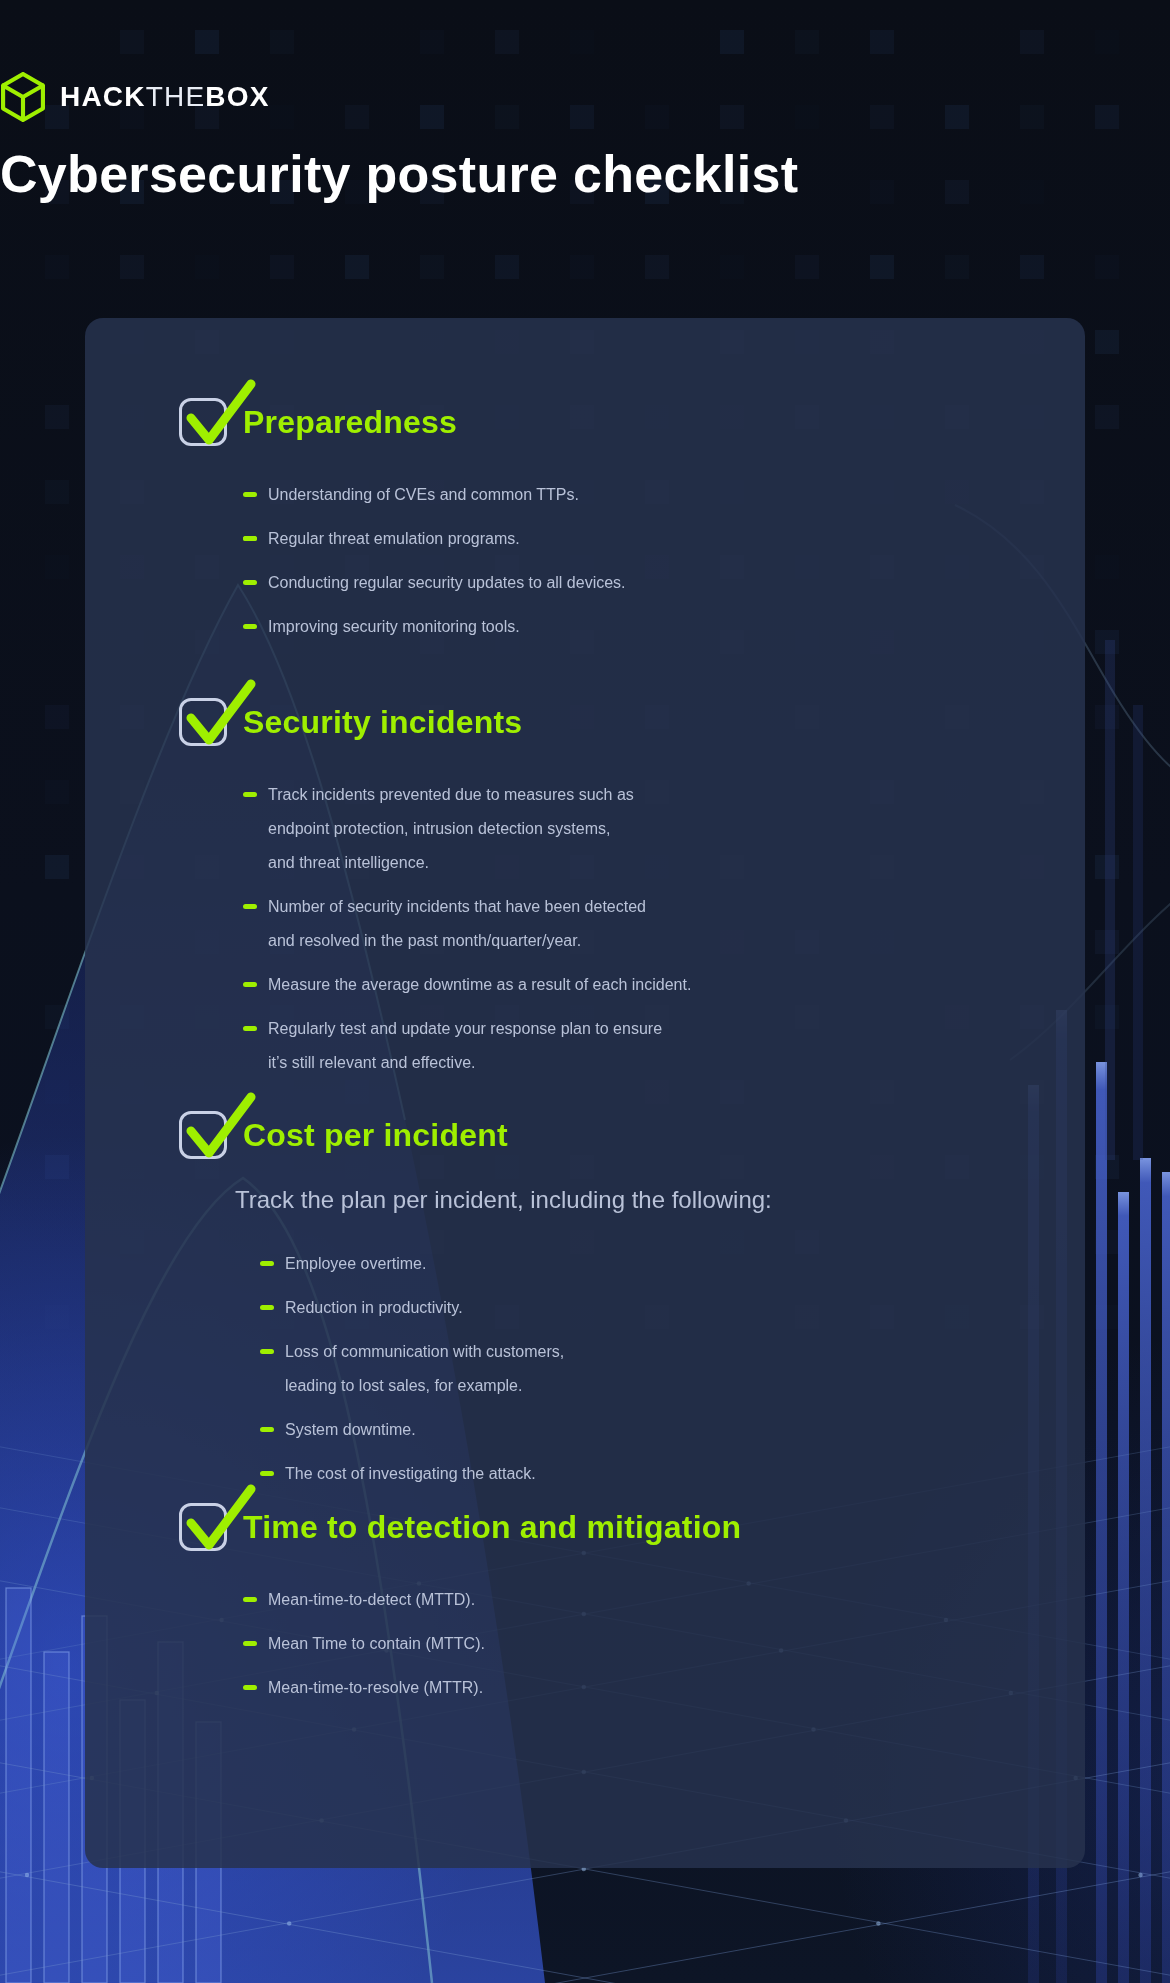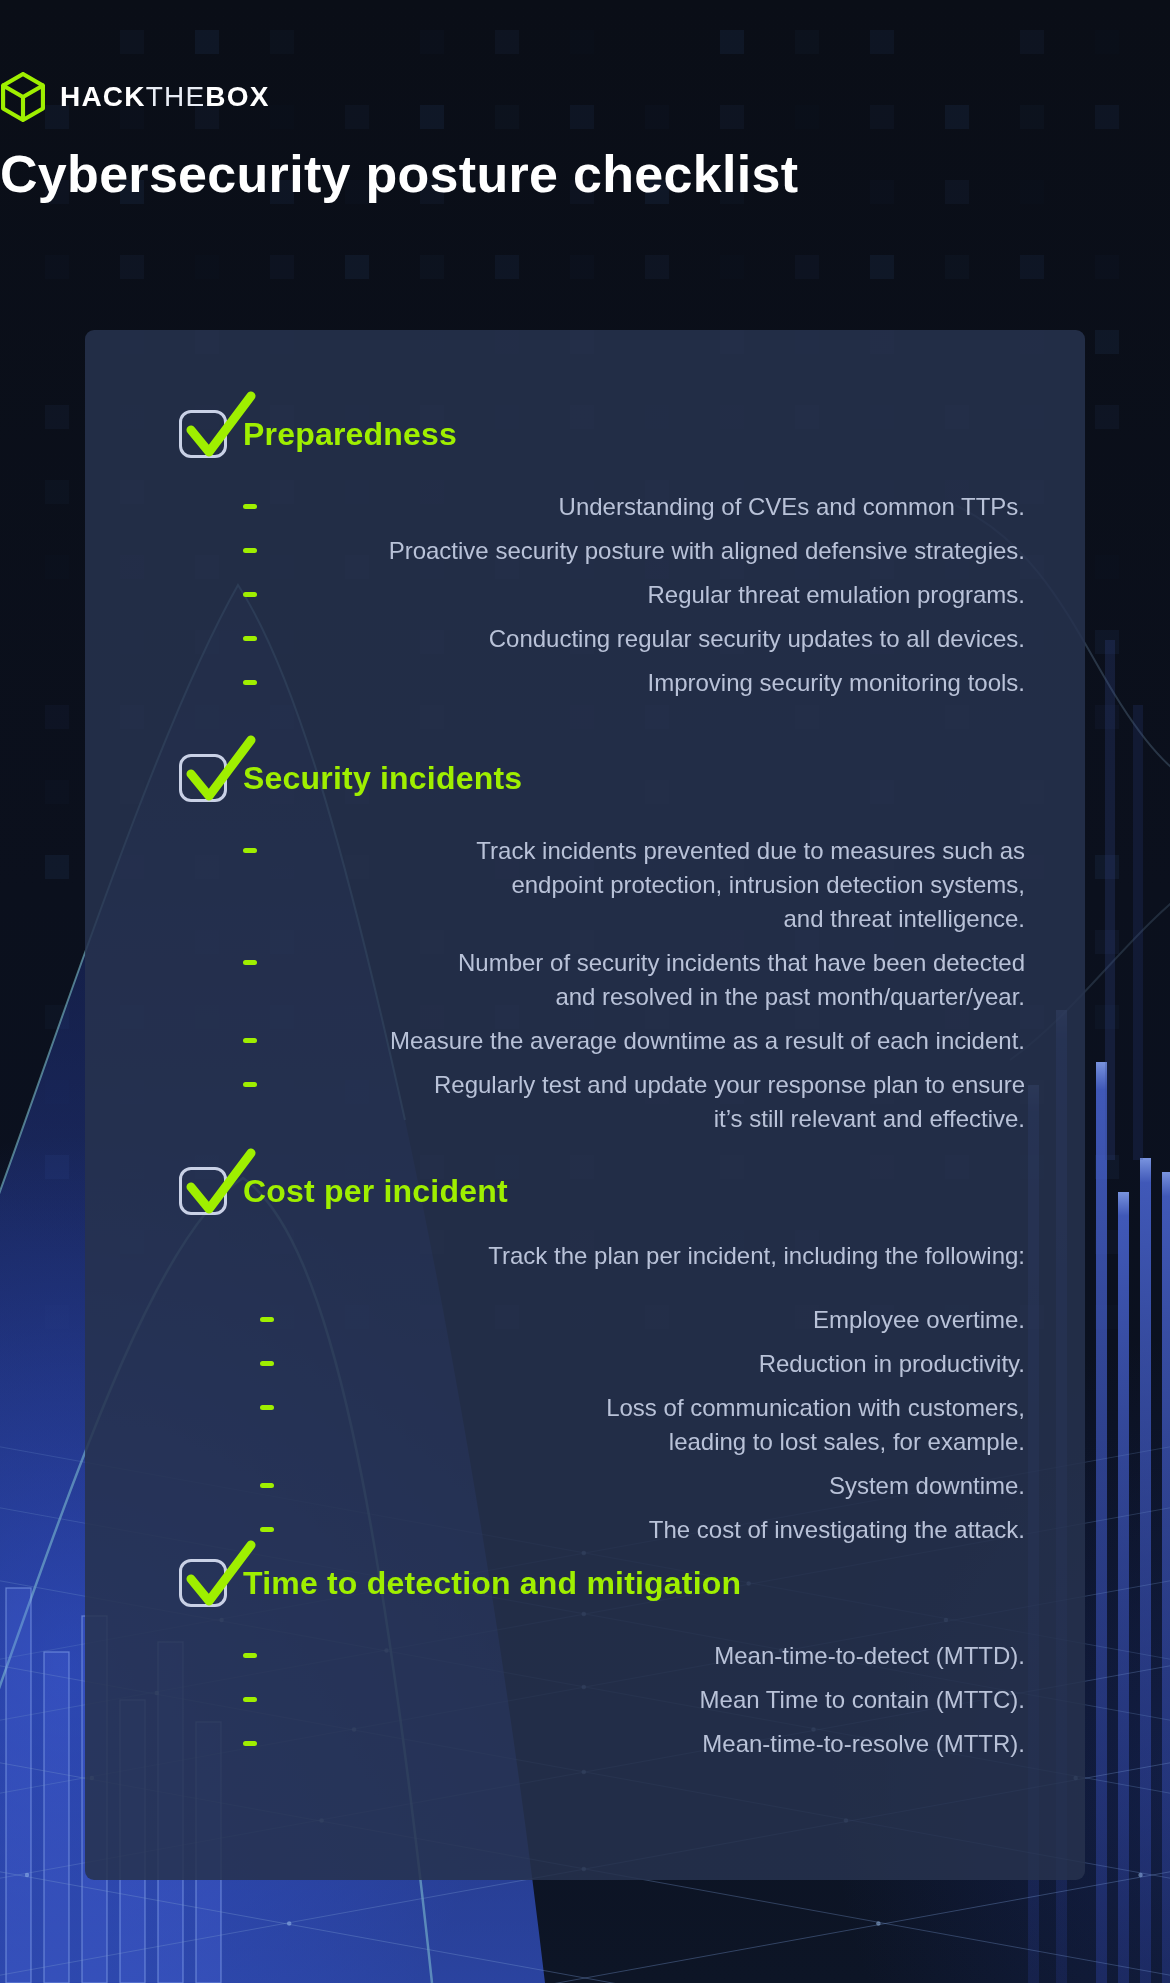--- a/index.html
+++ b/index.html
@@ -12,36 +12,36 @@
       linear-gradient(180deg,#0a0e17 0%,#0b101d 45%,#0b1120 72%,#0d1526 100%);
   }
   svg.decor{position:absolute;left:0;top:0;z-index:1;}
   .header{position:absolute;top:0;left:0;right:0;text-align:left;z-index:4;}
   .logo{margin-top:72px;display:inline-flex;align-items:center;gap:14px;}
   .wordmark{font-size:28px;color:#fff;letter-spacing:1.2px;display:inline-flex;}
   .w-bold{font-weight:700;}
   .w-light{font-weight:400;color:#e9edf5;}
   .title{margin:18px 0 0 0;font-size:52px;line-height:60px;font-weight:700;color:#ffffff;letter-spacing:0.3px;}
   .card{
-    position:absolute;left:85px;top:330px;width:1000px;height:1550px;z-index:2;
-    background:rgba(38,50,78,0.86);border-radius:9px;
-    padding:78px 60px 0 92px;box-sizing:border-box;text-align:right;
+    position:absolute;left:85px;top:318px;width:1000px;height:1550px;z-index:2;
+    background:rgba(38,50,78,0.86);border-radius:18px;
+    padding:78px 60px 0 92px;box-sizing:border-box;
   }
   .sec{position:relative;}
   .m1{margin-bottom:52px;} .m2{margin-bottom:29px;} .m3{margin-bottom:4px;}
   .shead{display:flex;align-items:center;gap:14px;height:52px;}
   .shead h2{font-size:32px;font-weight:700;color:#9fef00;margin:0;letter-spacing:0.2px;}
   .cbox{position:relative;width:52px;height:52px;flex:0 0 52px;}
   .cbox .box{position:absolute;left:2px;top:2px;right:2px;bottom:2px;border:3.5px solid #c9d1e6;border-radius:12px;}
   .cbox svg{position:absolute;left:4px;top:-18px;overflow:visible;}
   ul.items{margin:30px 0 0 66px;padding:0;list-style:none;}
   ul.items.sub{margin-left:83px;}
   ul.items li{
     position:relative;padding-left:25px;margin-bottom:10px;
-    font-size:24px;line-height:34px;color:#b9c2d8;white-space:pre-line;
+    font-size:16px;line-height:34px;color:#b9c2d8;white-space:pre-line;
   }
   .dash{position:absolute;left:0;top:14px;width:14px;height:5px;border-radius:2.5px;background:#9fef00;}
   .intro{margin:22px 0 0 58px;font-size:24px;line-height:34px;color:#b9c2d8;}
 </style>
 </head>
 <body>
 
 <div class="page">
 
   <svg class="decor" id="decor" width="1170" height="1983" viewBox="0 0 1170 1983">
@@ -373,21 +373,21 @@
         <span class="cbox">
           <span class="box"></span>
           <svg width="78" height="74" viewBox="0 0 78 74">
             <polyline points="10,40 28,62 70,6" fill="none" stroke="#9fef00" stroke-width="9" stroke-linecap="round" stroke-linejoin="round"></polyline>
           </svg>
         </span>
         <h2>Preparedness</h2>
       </div>
       <ul class="items">
           <li><span class="dash"></span><span>Understanding of CVEs and common TTPs.</span></li>
-          <li><span class="dash"></span><span>Proactive security posture with aligned defensive strategies.</span></li>
+          <li><span class="dash"></span></li>
           <li><span class="dash"></span><span>Regular threat emulation programs.</span></li>
           <li><span class="dash"></span><span>Conducting regular security updates to all devices.</span></li>
           <li><span class="dash"></span><span>Improving security monitoring tools.</span></li>
         </ul>
     </section>
 
     <section class="sec m2">
       <div class="shead">
         <span class="cbox">
           <span class="box"></span>

